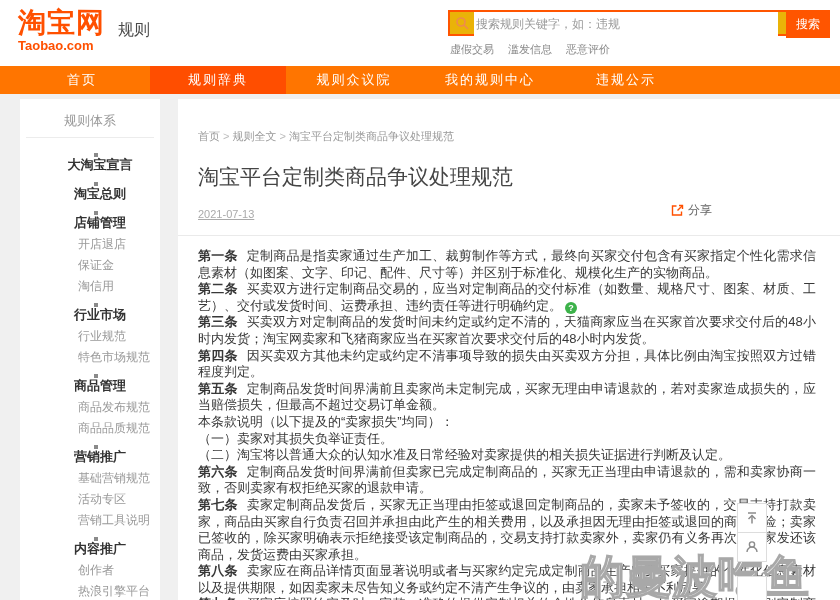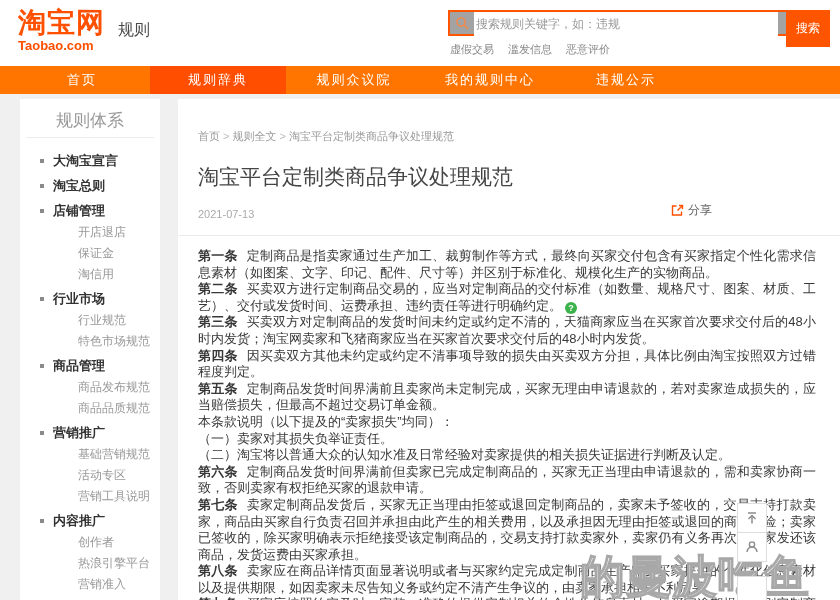--- a/index.html
+++ b/index.html
@@ -6,49 +6,49 @@
   body{font-family:"Liberation Sans","DejaVu Sans",sans-serif;}
   .screen{position:relative;width:840px;height:600px;overflow:hidden;background:#f0f0f0;}
 
   
   .site-header{position:absolute;top:0;left:0;right:0;height:66px;background:#fff;z-index:2;}
   .logo{position:absolute;left:18px;top:9px;line-height:1;}
   .logo-title{font-size:28px;font-weight:bold;color:#ff5000;letter-spacing:1px;}
   .logo-sub{font-size:13px;font-weight:bold;color:#ff5000;margin-top:2px;}
   .logo-section{position:absolute;left:118px;top:20px;font-size:16px;color:#4a4a4a;}
 
-  .search-wrap{position:absolute;left:448px;top:10px;width:382px;height:26px;border:2px solid #ff5500;background:#a3a3a3;box-sizing:border-box;}
+  .search-wrap{position:absolute;left:448px;top:10px;width:382px;height:26px;border:2px solid #ff5500;background:#eab308;box-sizing:border-box;}
   .search-input{position:absolute;left:24px;top:0;width:300px;height:22px;border:0;outline:none;font-size:12px;color:#333;font-family:inherit;}
   .search-input::placeholder{color:#9a9a9a;}
   .search-icon{position:absolute;left:5px;top:4px;}
-  .search-btn{position:absolute;right:-2px;top:-2px;width:44px;height:37px;background:#ff5500;color:#fff;border:0;font-size:12px;font-family:inherit;cursor:pointer;}
+  .search-btn{position:absolute;right:-2px;top:-2px;width:44px;height:28px;background:#ff5500;color:#fff;border:0;font-size:12px;font-family:inherit;cursor:pointer;}
   .hot-links{position:absolute;left:450px;top:42px;font-size:11px;color:#888;}
   .hot-links span{margin-right:14px;cursor:pointer;}
 
   
   .main-nav{position:absolute;top:66px;left:0;right:0;height:28px;background:#ff7500;display:flex;padding-left:14px;z-index:2;}
   .nav-tab{width:136px;line-height:28px;text-align:center;color:#fff;font-size:13px;letter-spacing:2px;cursor:pointer;}
   .nav-tab.active{background:#ff4e00;}
 
   
   .sidebar{position:absolute;left:20px;top:99px;width:140px;height:520px;background:#fff;}
-  .sidebar-title{height:38px;line-height:44px;text-align:center;color:#999;font-size:17px;border-bottom:1px solid #ececec;margin:0 6px;}
+  .sidebar-title{height:38px;line-height:44px;text-align:center;color:#999;font-size:13px;border-bottom:1px solid #ececec;margin:0 6px;}
   .side-list{padding-top:9px;}
   .side-item{padding:3px 0 3px 58px;font-size:12px;color:#999;cursor:pointer;line-height:15px;}
-  .side-item.section{display:flex;align-items:center;padding:4px 0 4px 20px;font-size:13px;font-weight:bold;color:#333;margin-top:2px;}
+  .side-item.section{display:flex;align-items:center;padding:4px 0 4px 20px;font-size:13px;font-weight:bold;color:#333;margin-top:2px;flex-direction:column;}
   .bullet{display:inline-block;width:4px;height:4px;background:#8a8a8a;margin-right:9px;flex:0 0 auto;}
 
   
   .main-panel{position:absolute;left:178px;top:99px;width:662px;height:520px;background:#fff;}
   .breadcrumb{padding:15px 20px 0;font-size:11px;color:#999;margin-top:15px;}
   .crumb{cursor:pointer;}
   .crumb + .crumb::before{content:" > ";color:#bbb;cursor:default;}
   .article-title{padding:19px 20px 0;font-size:21px;color:#454545;}
   .meta-row{position:relative;margin:0 0 0 0;padding:13px 20px 13px;border-bottom:1px solid #eaeaea;}
-  .article-date{font-size:11px;color:#aaa;}
+  .article-date{font-size:11px;color:#aaa;text-decoration:underline;}
   .share{position:absolute;right:128px;top:11px;display:flex;align-items:center;gap:4px;font-size:12px;color:#666;cursor:pointer;}
   .article-body{padding:12px 24px 0 20px;font-size:13px;color:#383838;line-height:16.6px;text-align:justify;}
   .para{margin:0;}
   .lead{font-weight:bold;padding-right:9px;}
   .help-icon{display:inline-block;width:12px;height:12px;border-radius:50%;background:#3cb24a;color:#fff;font-size:9px;font-weight:bold;text-align:center;line-height:12px;vertical-align:-1px;margin-left:3px;cursor:pointer;}
   .help-icon::after{content:"?";}
 
   
   .float-tools{position:absolute;left:737px;top:503px;width:30px;z-index:6;}
   .float-btn{width:30px;height:30px;background:#fff;border:1px solid #ddd;box-sizing:border-box;display:flex;align-items:center;justify-content:center;cursor:pointer;}

